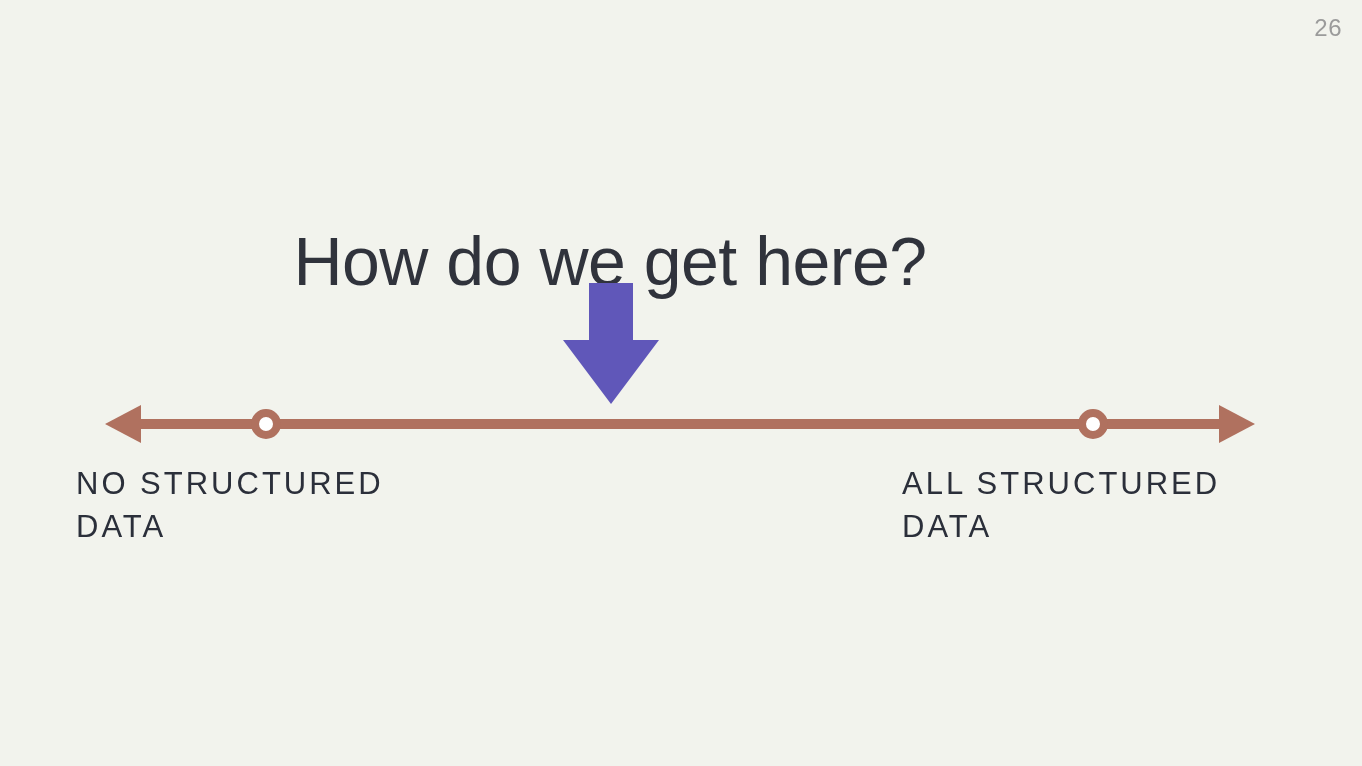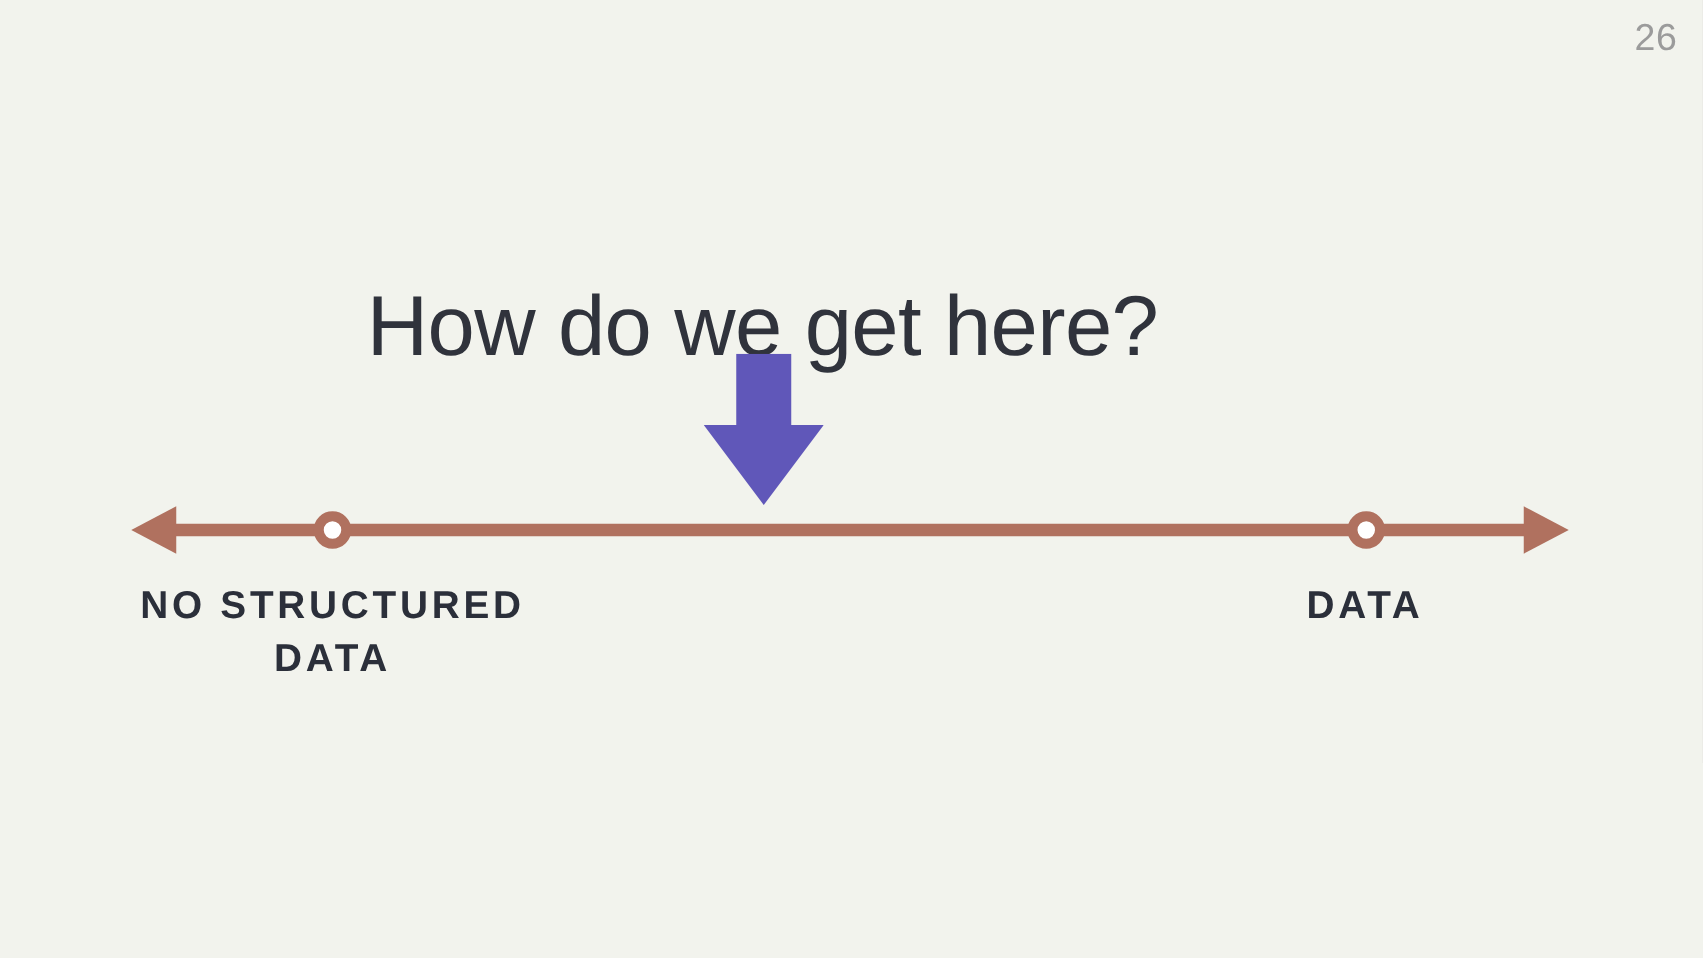--- a/index.html
+++ b/index.html
@@ -13,21 +13,21 @@
     width: 1362px;
     height: 766px;
     background: #f2f3ed;
     overflow: hidden;
     margin: 0 auto;
   }
   .page-number {
     position: absolute;
     top: 16px;
     right: 20px;
-    font-size: 30px;
+    font-size: 24px;
     line-height: 1;
     color: #9b9b9b;
     letter-spacing: 0.5px;
   }
   .slide-title {
     position: absolute;
     left: 610px;
     top: 184px;
     transform: translateX(-50%);
     white-space: nowrap;
@@ -56,23 +56,23 @@
   .spectrum .axis-head { fill: #b0715f; }
   .spectrum .axis-ring {
     fill: #ffffff;
     stroke: #b0715f;
     stroke-width: 8;
   }
   .axis-label {
     position: absolute;
     top: 462px;
     width: 380px;
-    text-align: center;
+    text-align: left;
     font-size: 31px;
-    font-weight: 700;
+    font-weight: 400;
     line-height: 43px;
     letter-spacing: 3px;
     color: #2b2f3a;
   }
   .axis-label.left  { left: 76px; }
   .axis-label.right { left: 902px; }
   .axis-label span { display: block; }
 </style>
 </head>
 <body>
@@ -94,16 +94,17 @@
     <circle class="axis-ring" cx="171" cy="25" r="11"></circle>
     <circle class="axis-ring" cx="998" cy="25" r="11"></circle>
   </svg>
 
   <div class="axis-label left">
     <span>NO STRUCTURED</span>
     <span>DATA</span>
   </div>
 
   <div class="axis-label right">
+    <span>ALL STRUCTURED</span>
     <span>DATA</span>
   </div>
 
 </div>
 
 </body></html>

